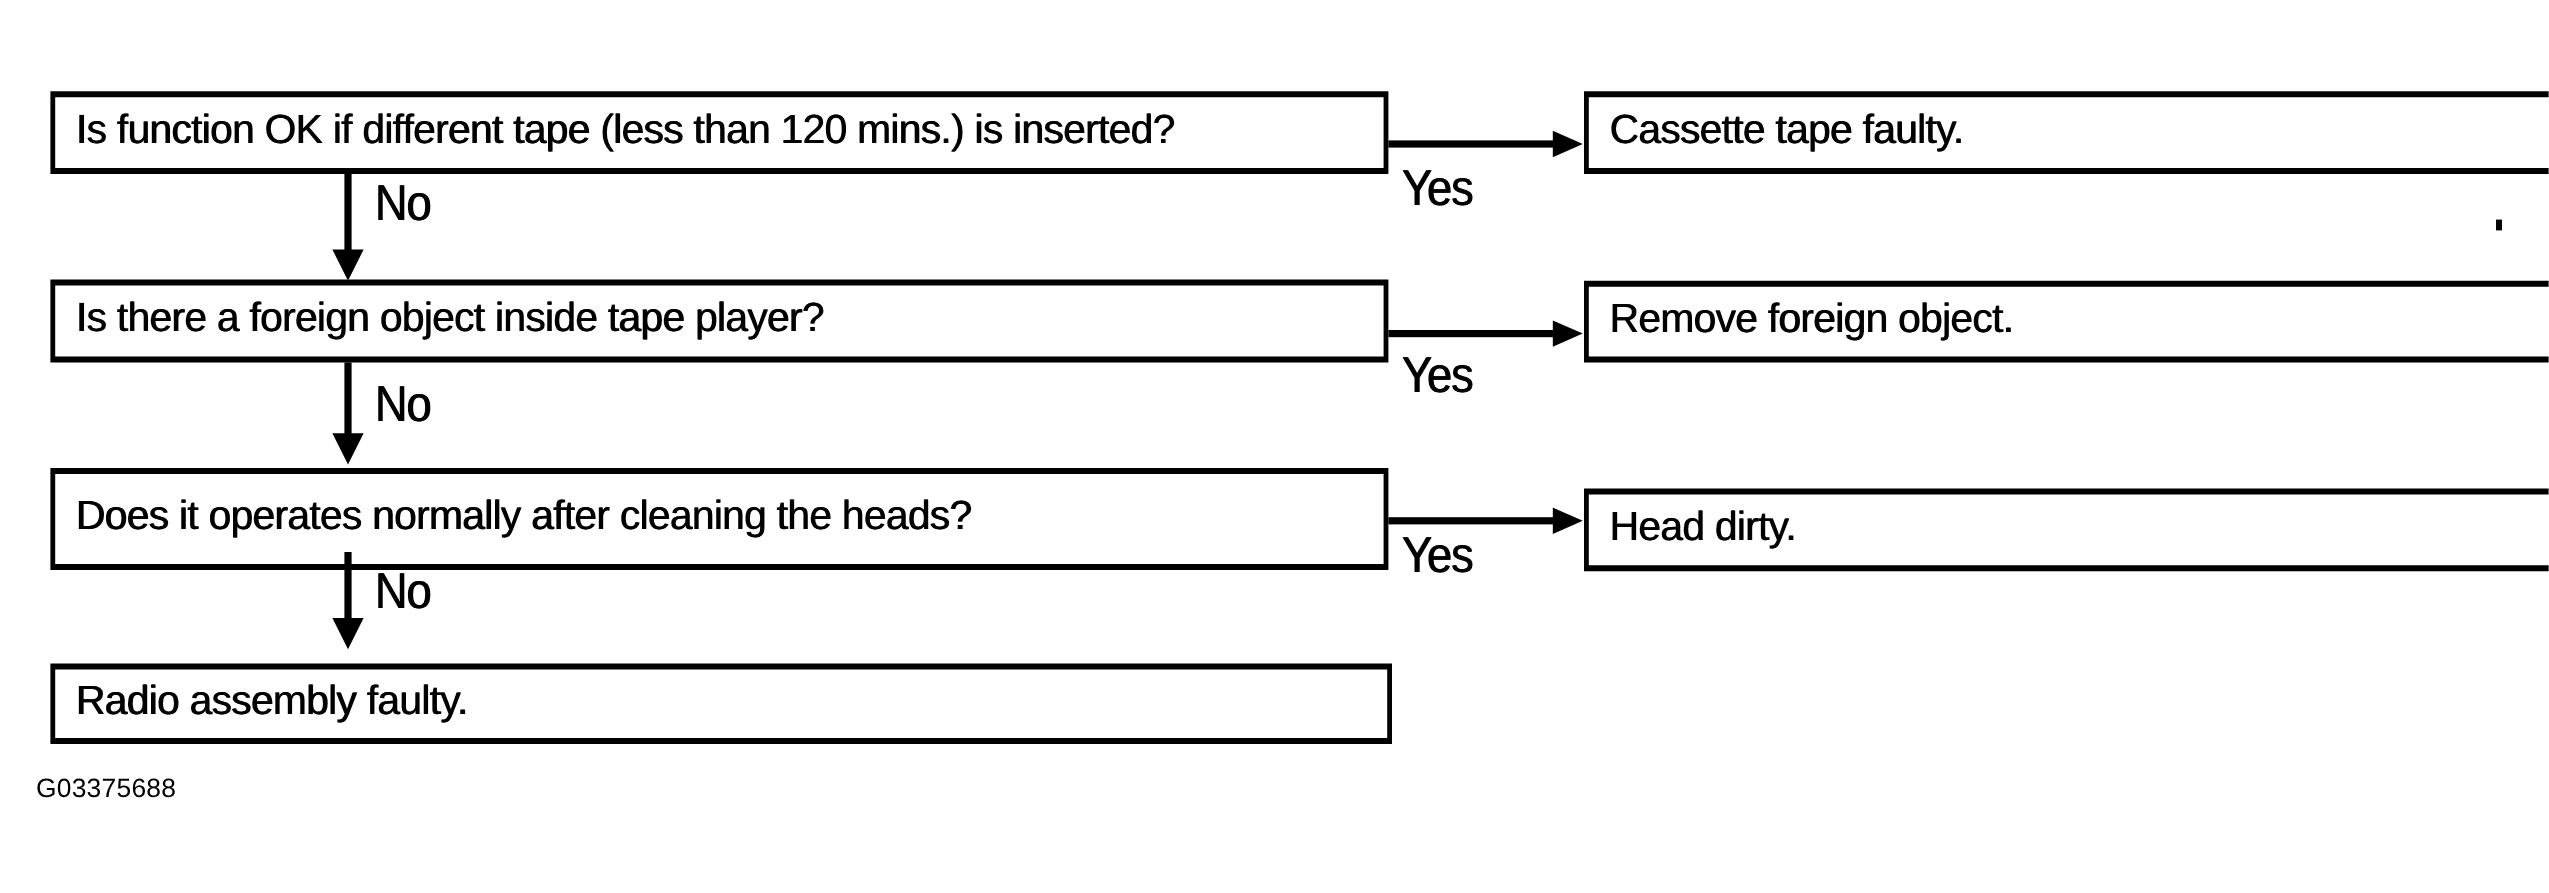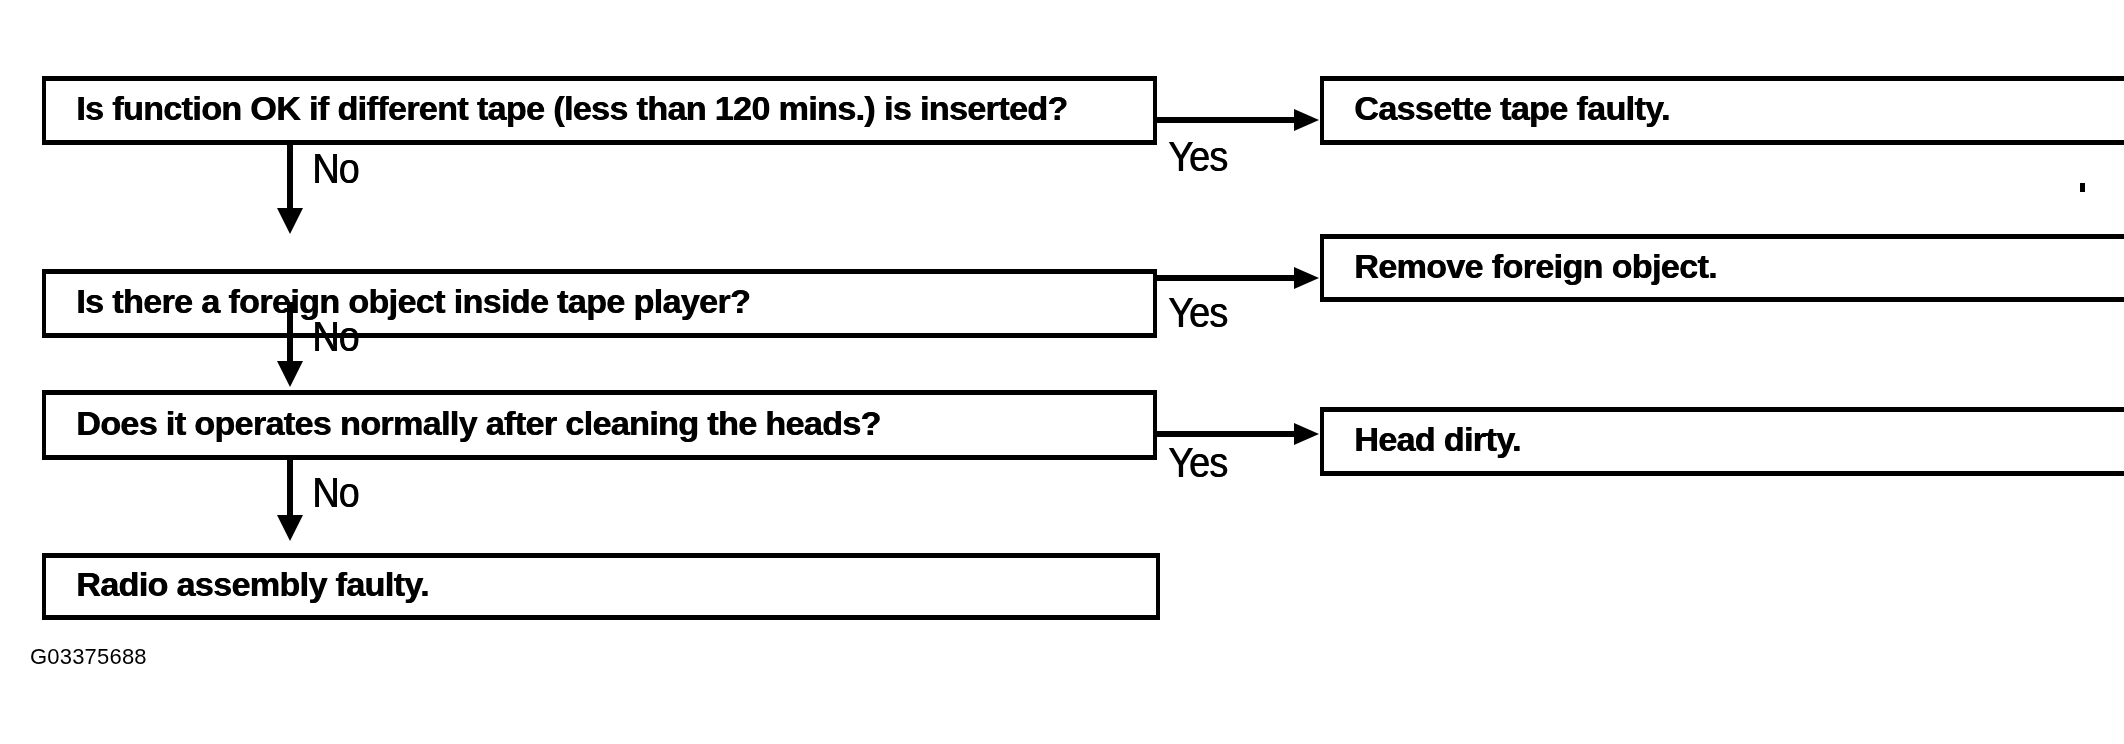--- a/index.html
+++ b/index.html
@@ -17,25 +17,24 @@
     background:#ffffff;
     border:5px solid #000000;
     border-left-width:4px;
     border-right-width:4px;
     display:flex;
     align-items:center;
   }
   .box .txt{
     font-size:34px;
     letter-spacing:-0.6px;
-    padding-left:30px;
+    padding-left:17px;
     white-space:nowrap;
     text-shadow:0.7px 0 0 #000;
     transform:translateY(-2px);
-    font-weight:bold;
   }
   .qbox{left:42px;width:1115px;}
   .rbox{left:1320px;width:832px;}
   .label{
     position:absolute;
     font-size:42px;
     letter-spacing:-1px;
     line-height:1.1;
     text-shadow:0.8px 0 0 #000;
     transform:scaleX(0.9);
@@ -75,34 +74,34 @@
   <div class="hline" style="left:1157px;top:117px;width:138px;"></div>
   <div class="head-right" style="left:1294px;top:109px;"></div>
   <div class="label" style="left:1168px;top:134px;">Yes</div>
   <div class="box rbox" style="top:76px;height:69px;">
     <span class="txt">Cassette tape faulty.</span>
   </div>
   <div class="vline" style="left:287px;top:145px;height:66px;"></div>
   <div class="head-down" style="left:277px;top:208px;"></div>
   <div class="label" style="left:312px;top:146px;">No</div>
 
-  <div class="box qbox" style="top:233px;height:69px;margin-top:36px;">
+  <div class="box qbox" style="top:233px;height:69px;">
     <span class="txt">Is there a foreign object inside tape player?</span>
   </div>
   <div class="hline" style="left:1157px;top:275px;width:138px;"></div>
   <div class="head-right" style="left:1294px;top:267px;"></div>
   <div class="label" style="left:1168px;top:290px;">Yes</div>
   <div class="box rbox" style="top:234px;height:68px;">
     <span class="txt">Remove foreign object.</span>
   </div>
   <div class="vline" style="left:287px;top:302px;height:62px;"></div>
   <div class="head-down" style="left:277px;top:361px;"></div>
   <div class="label" style="left:312px;top:314px;">No</div>
 
-  <div class="box qbox" style="top:390px;height:70px;">
+  <div class="box qbox" style="top:390px;height:85px;">
     <span class="txt">Does it operates normally after cleaning the heads?</span>
   </div>
   <div class="hline" style="left:1157px;top:431px;width:138px;"></div>
   <div class="head-right" style="left:1294px;top:423px;"></div>
   <div class="label" style="left:1168px;top:440px;">Yes</div>
   <div class="box rbox" style="top:407px;height:69px;">
     <span class="txt">Head dirty.</span>
   </div>
   <div class="vline" style="left:287px;top:460px;height:58px;"></div>
   <div class="head-down" style="left:277px;top:515px;"></div>

